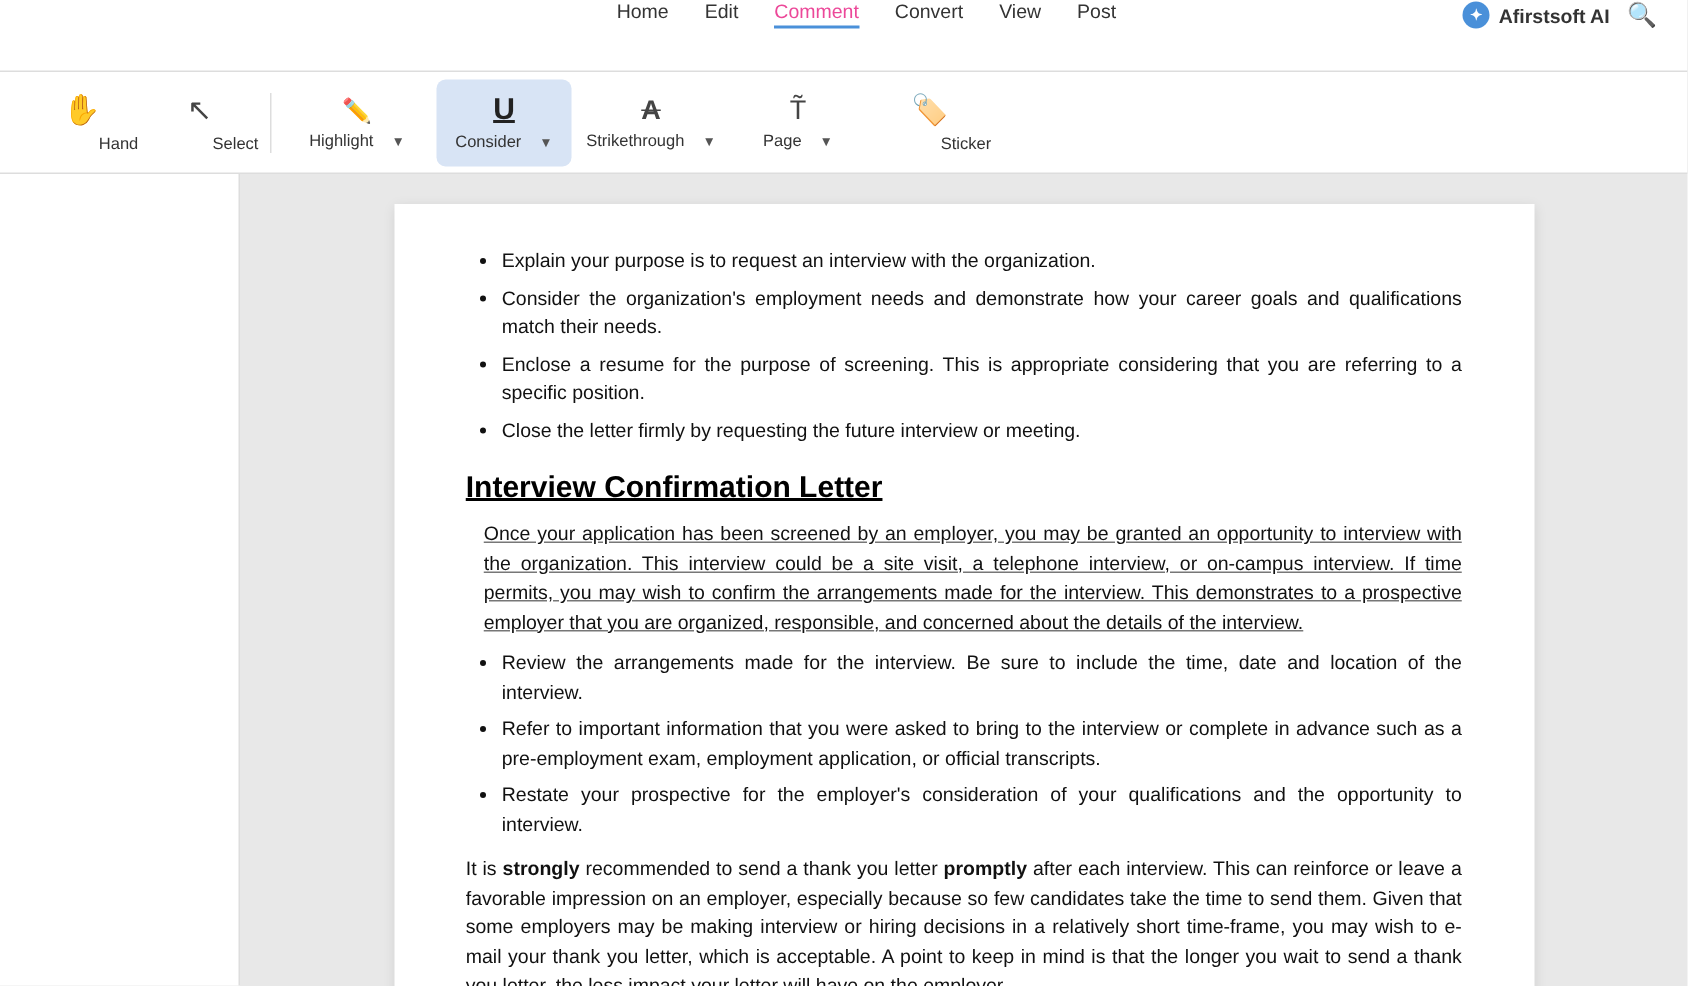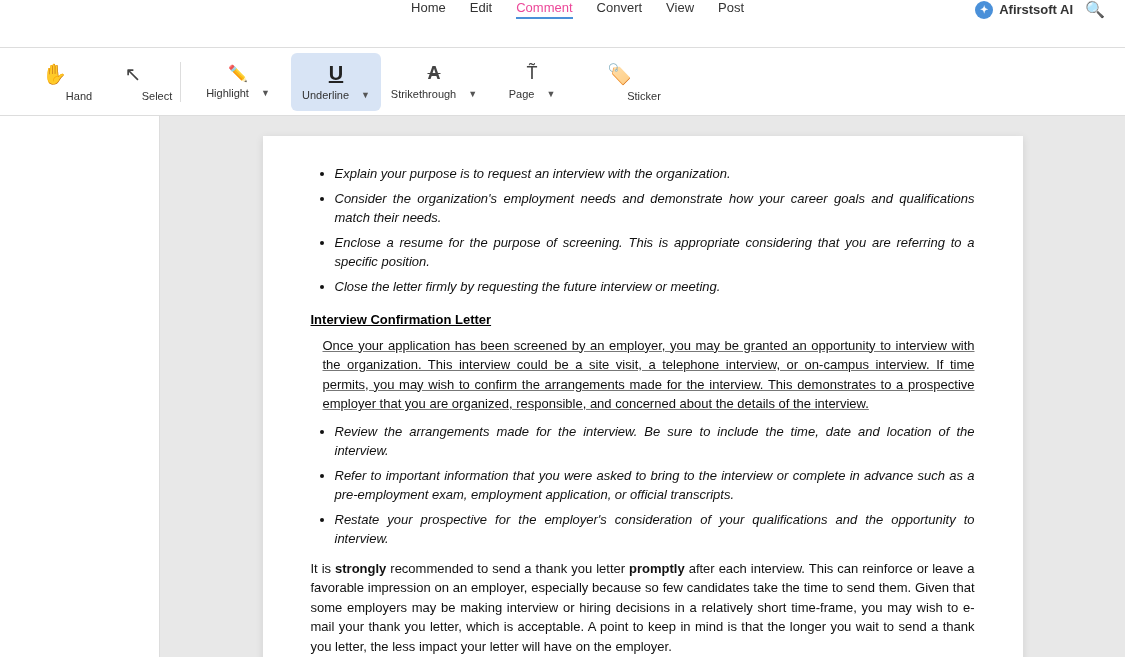--- a/index.html
+++ b/index.html
@@ -152,24 +152,23 @@
       font-size: 13px;
       color: #111;
       line-height: 1.5;
     }
     .doc-content ul {
       margin-left: 24px;
       margin-bottom: 10px;
     }
     .doc-content li {
       margin-bottom: 5px;
-      font-style: italic;
     }
     .section-title {
-      font-size: 13px;
+      font-size: 20px;
       font-weight: bold;
       text-decoration: underline;
       margin: 14px 0 6px 0;
       color: #000;
     }
     .underlined-block {
       text-decoration: underline;
       text-decoration-color: #555;
       margin-left: 12px;
     }
@@ -222,21 +221,21 @@
   <div class="toolbar-dropdown">
     <span class="icon">✏️</span>
     <div class="label-row">
       <span>Highlight</span>
       <span class="caret">▼</span>
     </div>
   </div>
   <div class="toolbar-dropdown active-underline" style="background:#d8e4f5; border-radius:6px;">
     <span class="icon underline-icon" style="font-size:20px; text-decoration:underline; font-weight:bold; color:#222;">U</span>
     <div class="label-row">
-      <span>Underline</span>
+      <span>Consider</span>
       <span class="caret">▼</span>
     </div>
   </div>
   <div class="toolbar-dropdown">
     <span class="icon" style="font-size:18px; font-weight:bold; text-decoration:line-through; color:#444;">A</span>
     <div class="label-row">
       <span>Strikethrough</span>
       <span class="caret">▼</span>
     </div>
   </div>

